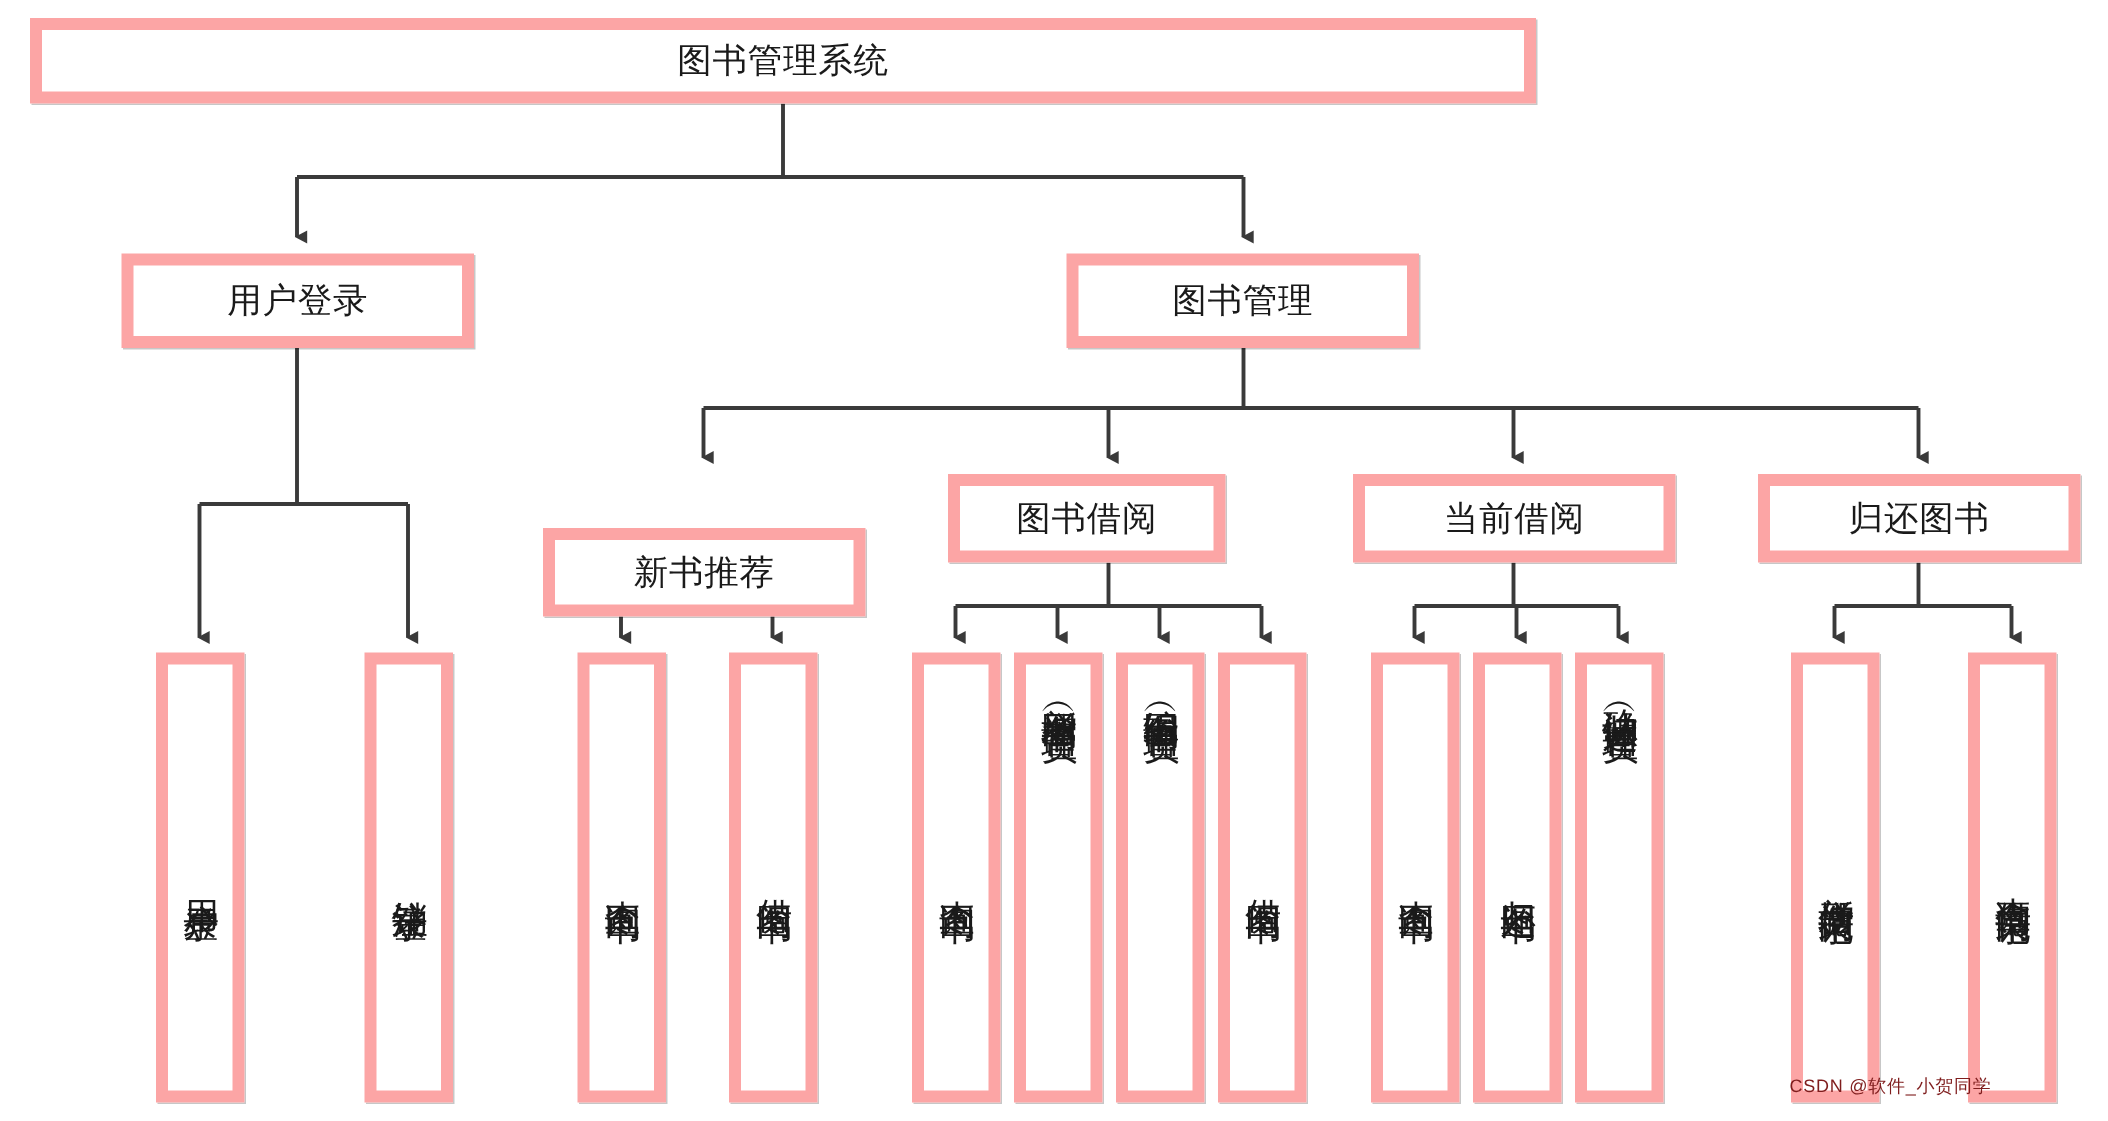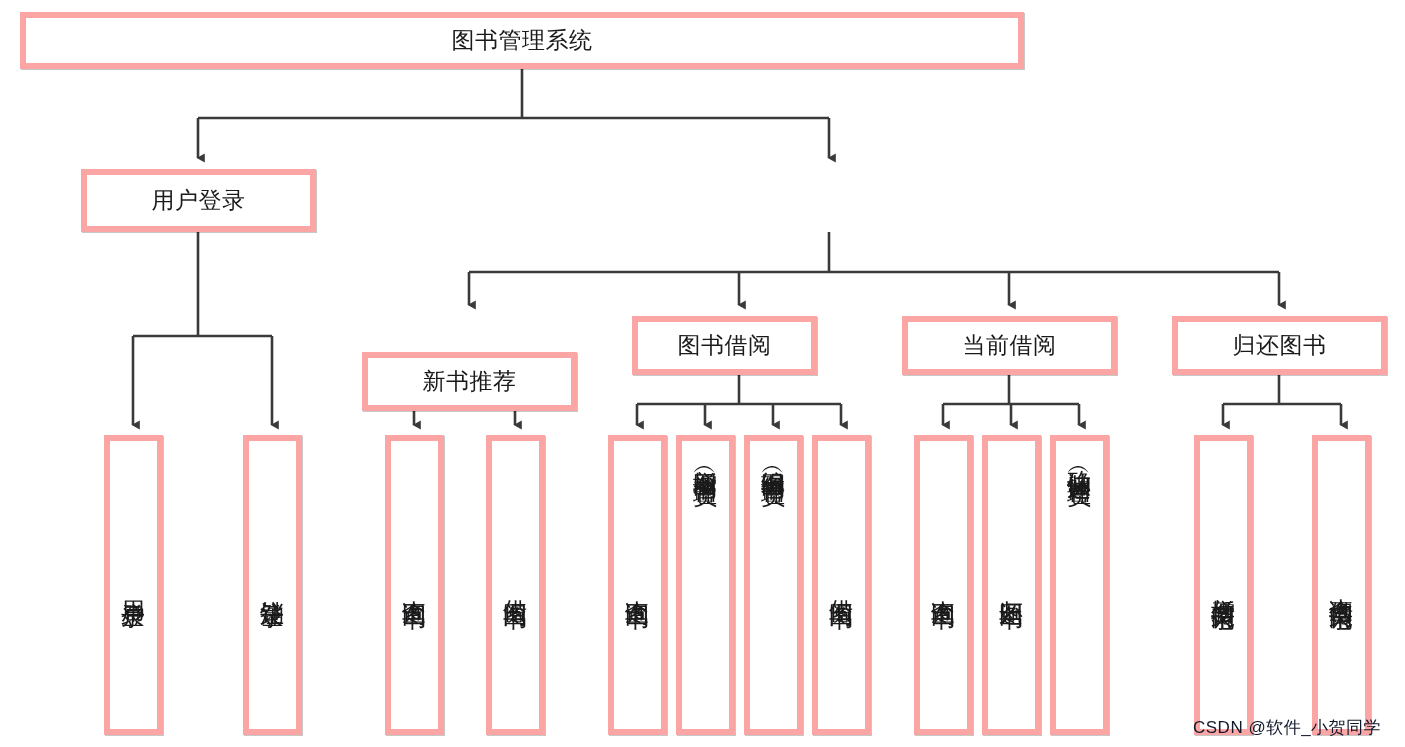--- a/index.html
+++ b/index.html
@@ -26,21 +26,21 @@
     left: 0;
     top: 0;
     width: 1405px;
     height: 747px;
     pointer-events: none;
   }
   .node-box {
     position: absolute;
     box-sizing: border-box;
     background: #ffffff;
-    border: 6px solid #fca5a5;
+    border: 8px solid #fca5a5;
     display: flex;
     align-items: center;
     justify-content: center;
     color: #1a1a1a;
     box-shadow: 1px 1px 0 rgba(0,0,0,0.22);
   }
   .node-label {
     display: block;
     text-align: center;
     line-height: 1.18;
@@ -64,22 +64,22 @@
     max-height: 282px;
   }
   .node-vertical.vert-center {
     align-items: center;
     padding-top: 0;
   }
   .watermark {
     position: absolute;
     left: 1193px;
     top: 716px;
-    font-size: 17px;
-    color: #0f172a;
+    font-size: 12px;
+    color: #7f1d1d;
     letter-spacing: 0.5px;
     white-space: nowrap;
     user-select: none;
   }
 </style>
 </head>
 <body>
 
 <div id="diagram-root">
 
@@ -146,20 +146,23 @@
   </svg>
 
   <div class="node-box node-horizontal" style="left:20px; top:12px; width:1004px; height:57px;">
     <span class="node-label">图书管理系统</span>
   </div>
 
   <div class="node-box node-horizontal" style="left:81px; top:169px; width:235px; height:63px;">
     <span class="node-label">用户登录</span>
   </div>
 
+  <div class="node-box node-horizontal" style="left:711px; top:169px; width:235px; height:63px;">
+    <span class="node-label">图书管理</span>
+  </div>
 
   <div class="node-box node-horizontal" style="left:362px; top:316px; width:215px; height:59px;margin-top:36px;">
     <span class="node-label">新书推荐</span>
   </div>
 
   <div class="node-box node-horizontal" style="left:632px; top:316px; width:185px; height:59px;">
     <span class="node-label">图书借阅</span>
   </div>
 
   <div class="node-box node-horizontal" style="left:902px; top:316px; width:215px; height:59px;font-family:Liberation Serif, serif;">

